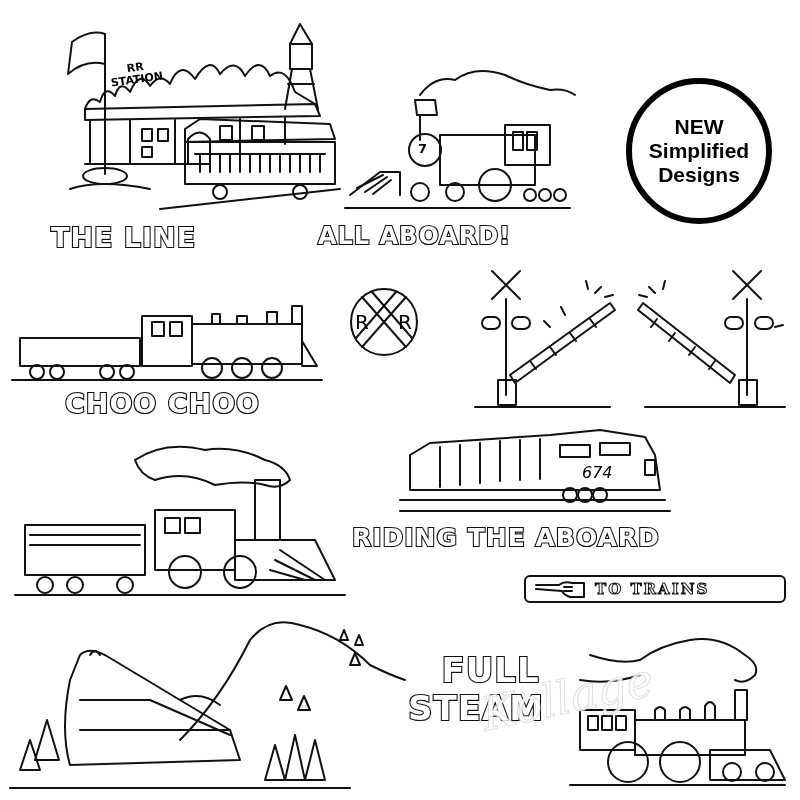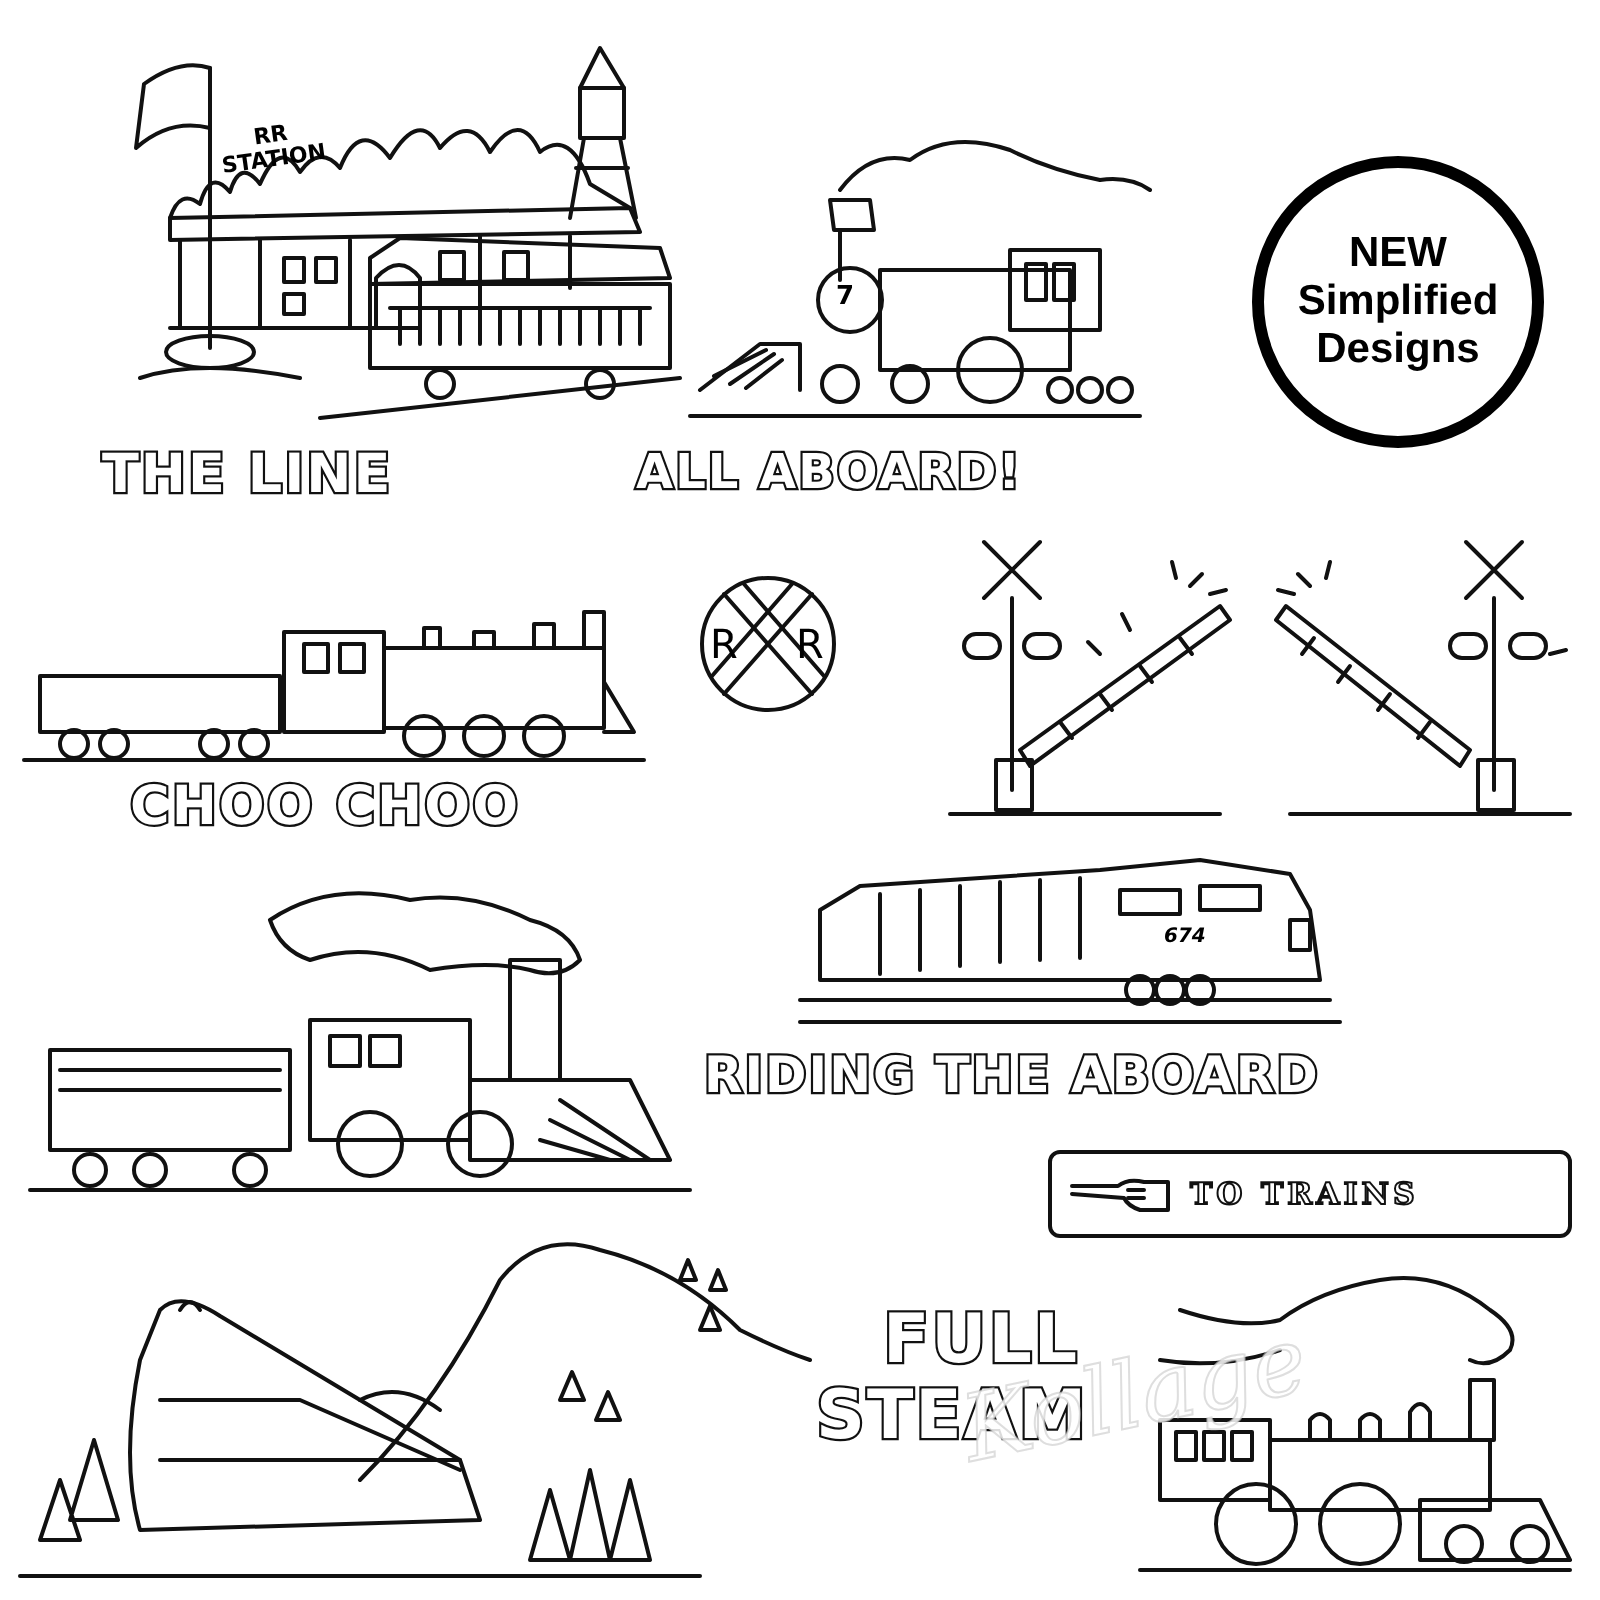--- a/index.html
+++ b/index.html
@@ -152,21 +152,21 @@
     <path d="M40 22 v40 M60 20 v40 M80 18 v40 M100 16 v40 M120 15 v40 M140 14 v40"></path>
     <rect x="160" y="20" width="30" height="12"></rect>
       <rect x="200" y="18" width="30" height="12"></rect>
     <rect x="245" y="35" width="10" height="15"></rect>
     <line x1="0" y1="75" x2="265" y2="75"></line>
     <circle cx="170" cy="70" r="7"></circle>
       <circle cx="185" cy="70" r="7"></circle>
       <circle cx="200" cy="70" r="7"></circle>
     <line x1="0" y1="86" x2="270" y2="86"></line>
   </svg>
-  <div class="abs" style="left:582px;top:463px;font-size:10px;font-style:italic;font-weight:bold">674</div>
+  <div class="abs" style="left:582px;top:463px;font-size:16px;font-style:italic;font-weight:normal">674</div>
 
   <div class="abs outline-text" style="left:352px;top:525px;font-size:25px;">RIDING THE ABOARD</div>
 
   <svg style="left:15px;top:440px" width="330" height="160" viewBox="0 0 330 160">
     <path d="M120 20 Q150 0 190 10 Q220 5 250 20 Q270 25 275 40 Q265 50 250 45 Q230 40 200 45 Q170 30 140 40 Q125 35 120 20"></path>
     <rect x="240" y="40" width="25" height="60"></rect>
     <rect x="10" y="85" width="120" height="50"></rect>
     <path d="M15 95 h110 M15 105 h110"></path>
     <rect x="140" y="70" width="80" height="60"></rect>
     <rect x="150" y="78" width="15" height="15"></rect>
@@ -174,21 +174,21 @@
     <path d="M220 100 L300 100 L320 140 L220 140 Z"></path>
     <path d="M265 110 L310 140 M260 120 L300 140 M255 130 L290 140"></path>
     <circle cx="170" cy="132" r="16"></circle>
       <circle cx="225" cy="132" r="16"></circle>
     <circle cx="30" cy="145" r="8"></circle>
       <circle cx="60" cy="145" r="8"></circle>
       <circle cx="110" cy="145" r="8"></circle>
     <line x1="0" y1="155" x2="330" y2="155"></line>
   </svg>
 
-  <div class="abs sign" style="left:524px;top:575px;width:262px;height:44px;">
+  <div class="abs sign" style="left:524px;top:575px;width:262px;height:28px;">
     <svg style="position:relative" width="55" height="20" viewBox="0 0 55 20">
       <path d="M2 6 L25 6 Q30 2 38 4 L50 4 L50 18 L36 18 Q30 16 28 12 L2 10"></path>
       <path d="M30 8 h8 M30 12 h8"></path>
     </svg>
     <span class="txt">TO TRAINS</span>
   </div>
 
   <svg style="left:10px;top:610px" width="400" height="185" viewBox="0 0 400 185">
     <path d="M170 130 Q210 90 240 30 Q260 5 290 15 Q330 25 360 55 Q380 65 395 70"></path>
     <path d="M170 90 Q190 80 210 95"></path>

